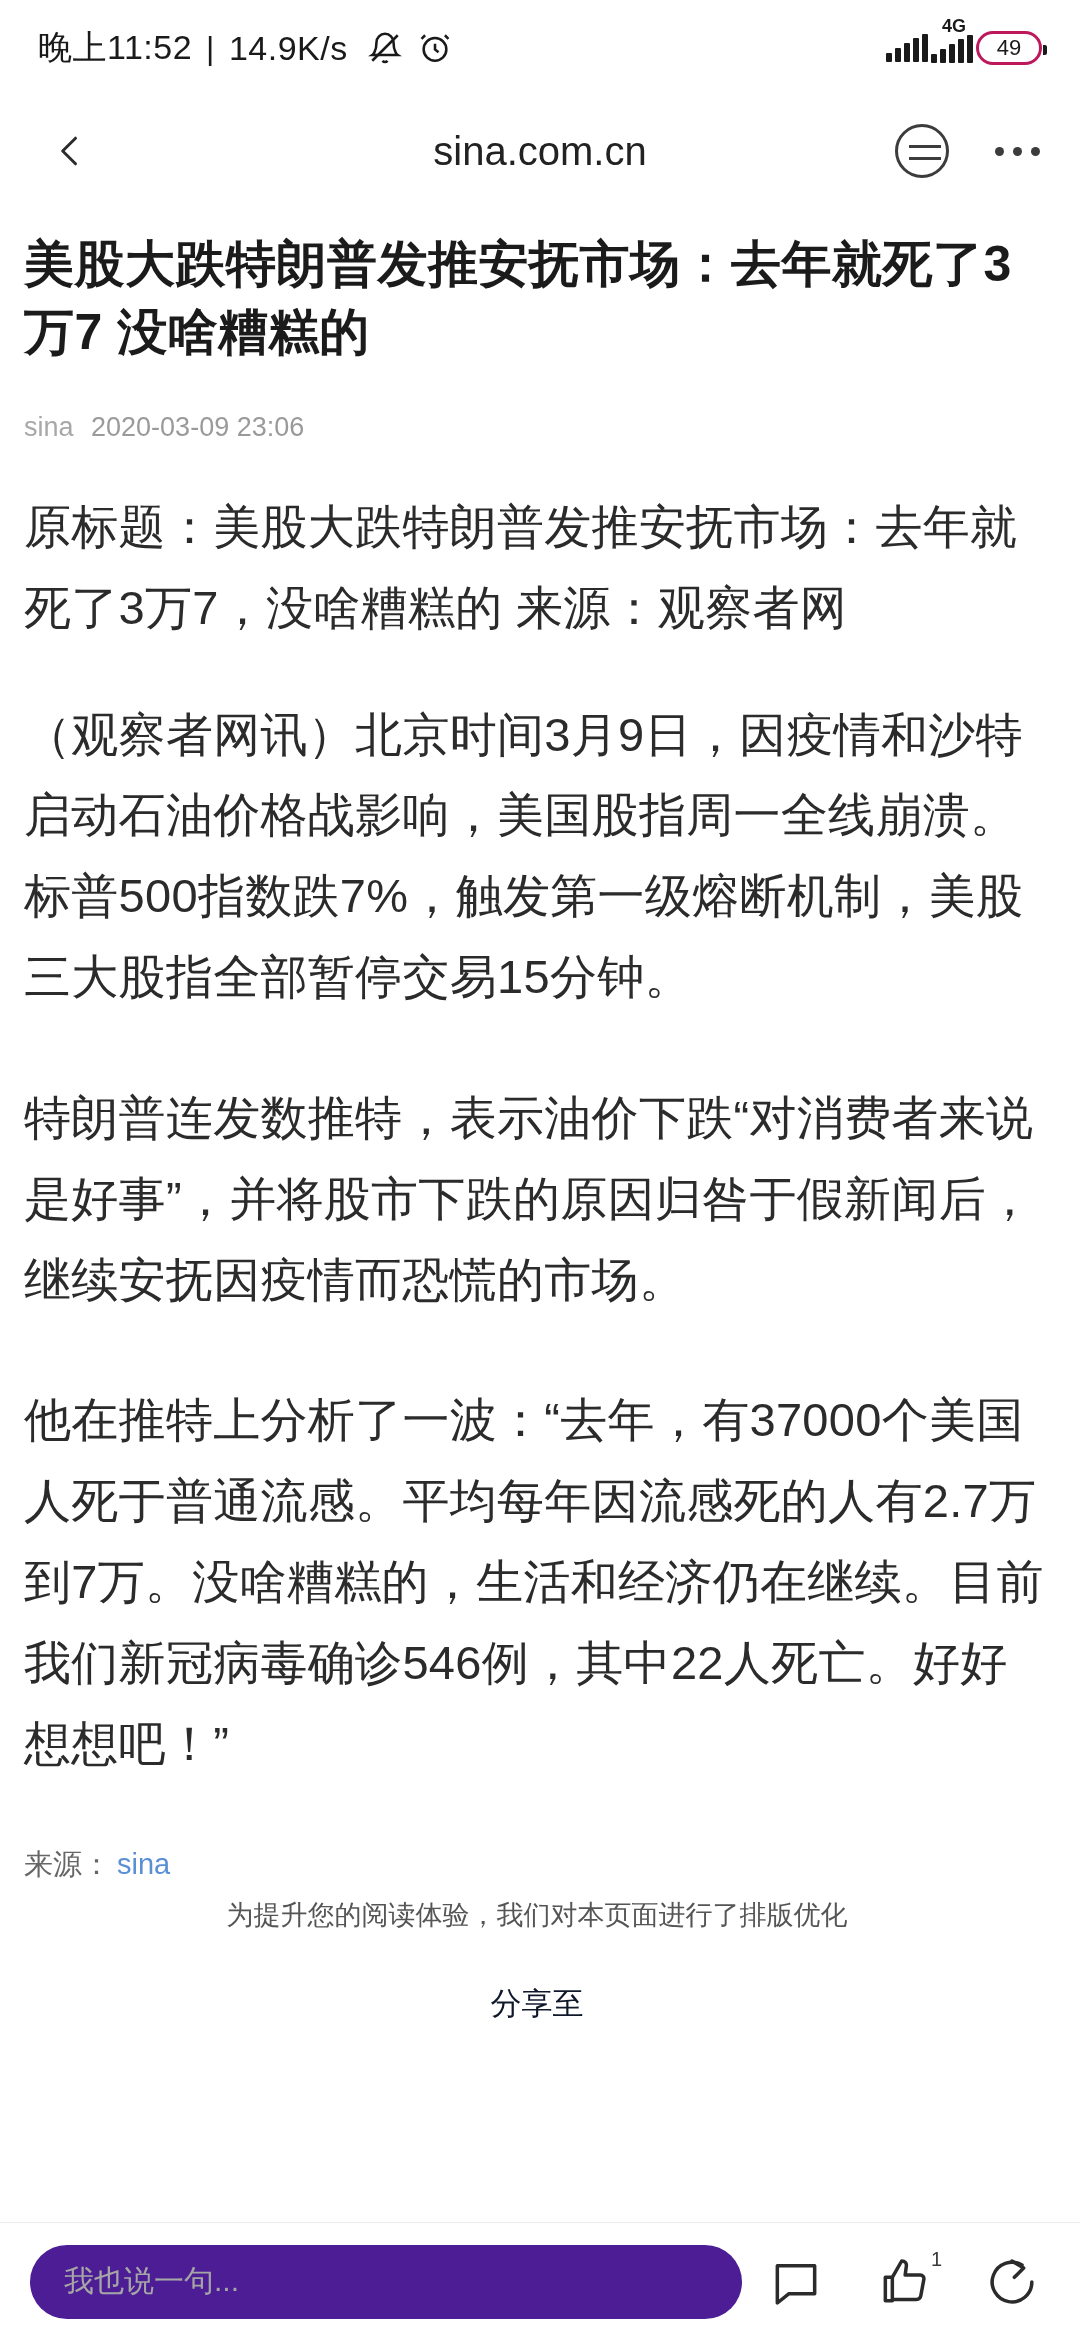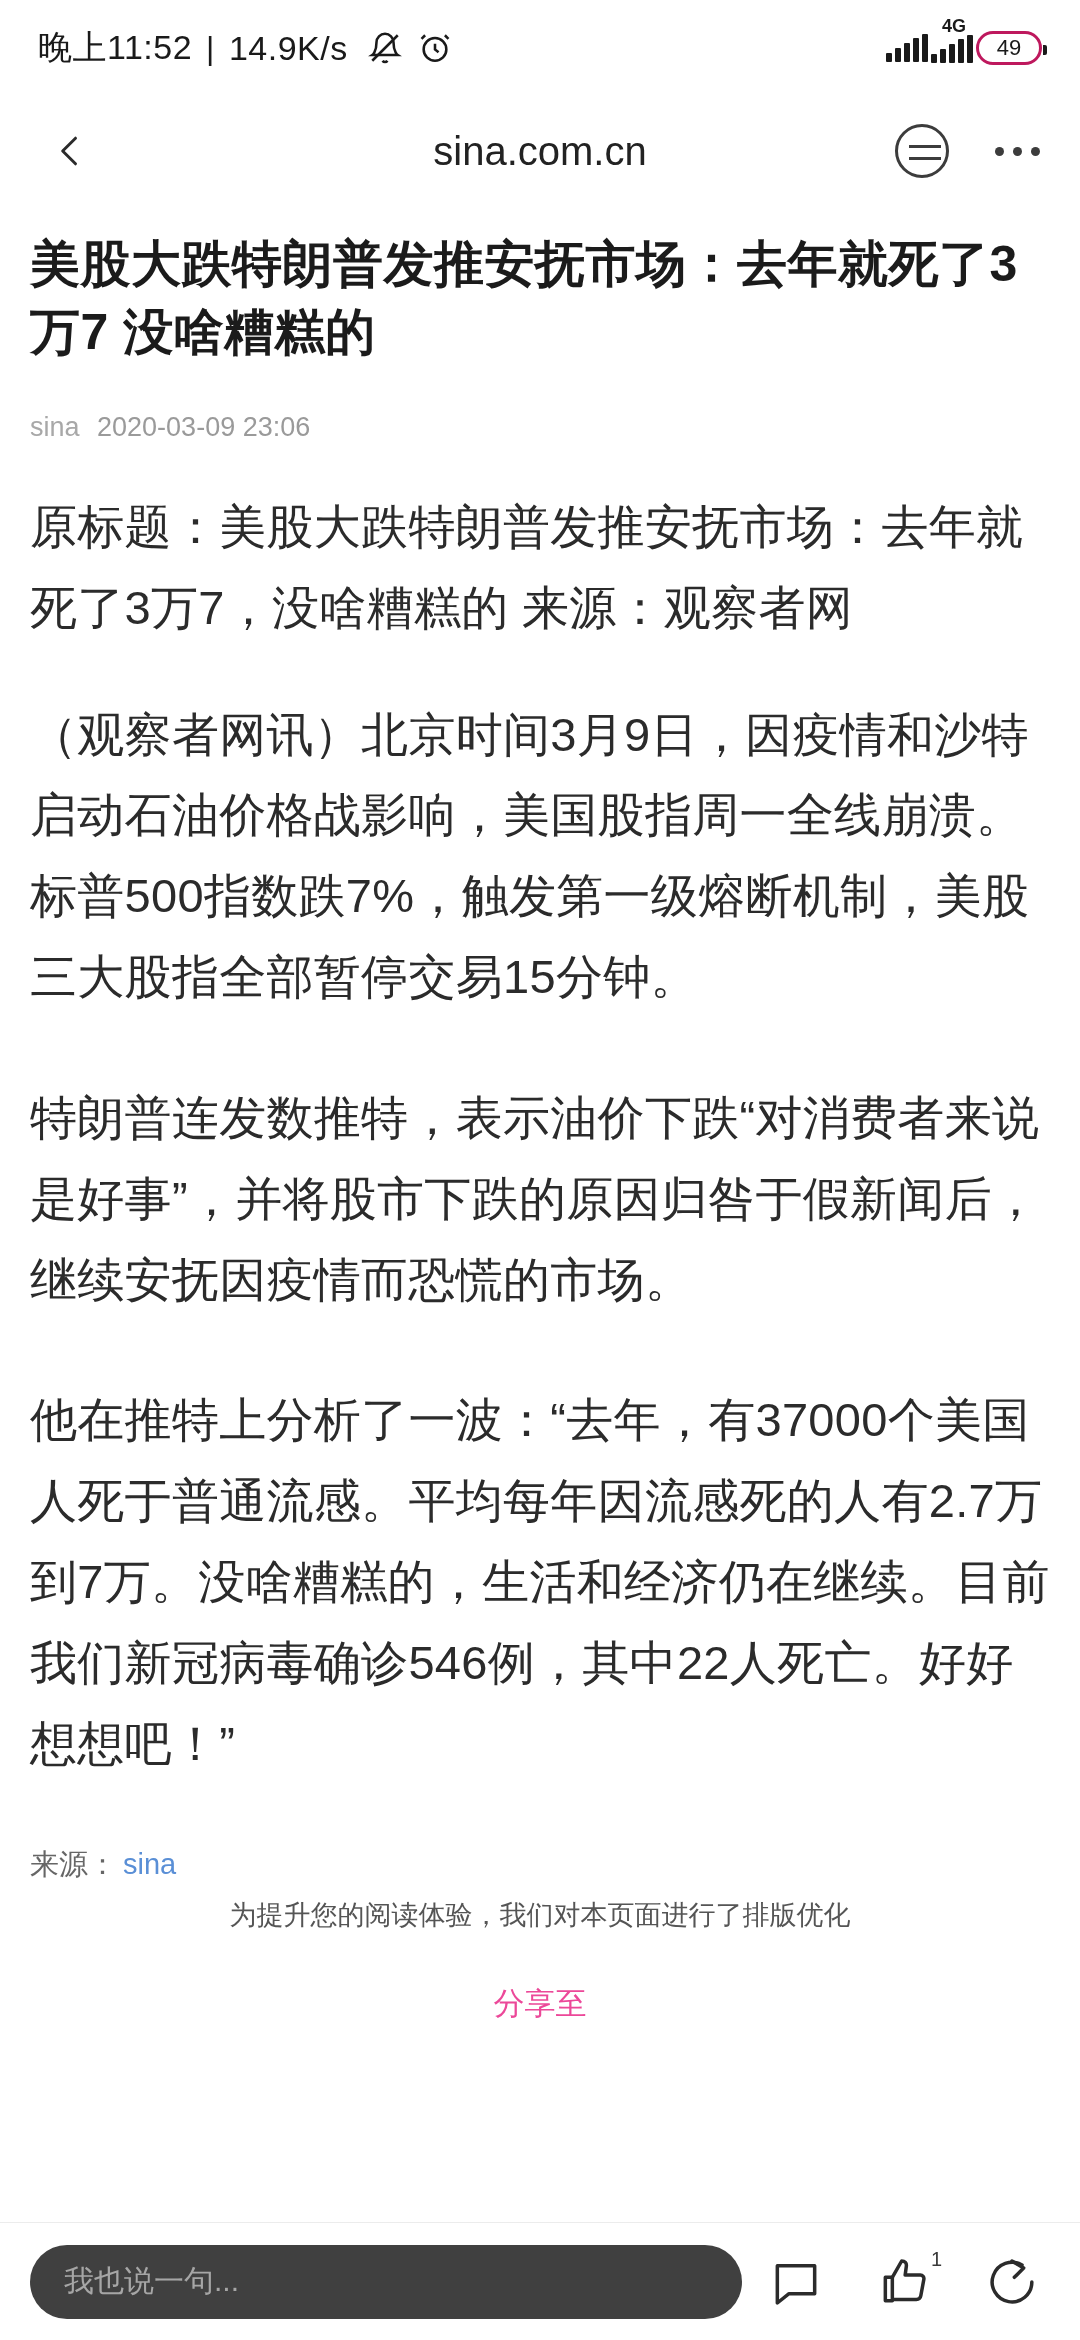--- a/index.html
+++ b/index.html
@@ -145,21 +145,21 @@
   .dots i {
     width: 9px; height: 9px;
     background: #3c3c3c;
     border-radius: 50%;
     display: block;
   }
 
   
   .article {
     flex: 1 1 auto;
-    padding: 24px 30px 0 30px;
+    padding: 24px 30px 0 24px;
     overflow: hidden;
   }
   .headline {
     font-size: 50px;
     line-height: 1.36;
     font-weight: bold;
     color: #1b1b1b;
     letter-spacing: 0.5px;
     margin-bottom: 46px;
   }
@@ -186,41 +186,41 @@
   .source-line a { color: #5a8fd6; text-decoration: none; margin-left: 6px; }
   .notice {
     font-size: 27px;
     color: #555;
     margin-bottom: 50px;
     text-align: center;
   }
   .share-to {
     text-align: center;
     font-size: 31px;
-    color: #ec4899;
+    color: #0f172a;
     margin-top: 40px;
   }
 
   
   .bottom-bar {
     position: absolute;
     left: 0; right: 0; bottom: 0;
     height: 118px;
     background: #ffffff;
     border-top: 1px solid #ececec;
     display: flex;
     align-items: center;
     padding: 0 30px;
     gap: 26px;
   }
   .comment-input {
     flex: 1 1 auto;
     height: 74px;
     border-radius: 37px;
-    background: #404040;
+    background: #4c1d95;
     display: flex;
     align-items: center;
     padding: 0 34px;
     font-size: 30px;
     color: #a6a6a6;
   }
   .bb-icons {
     display: flex;
     align-items: center;
     gap: 52px;

